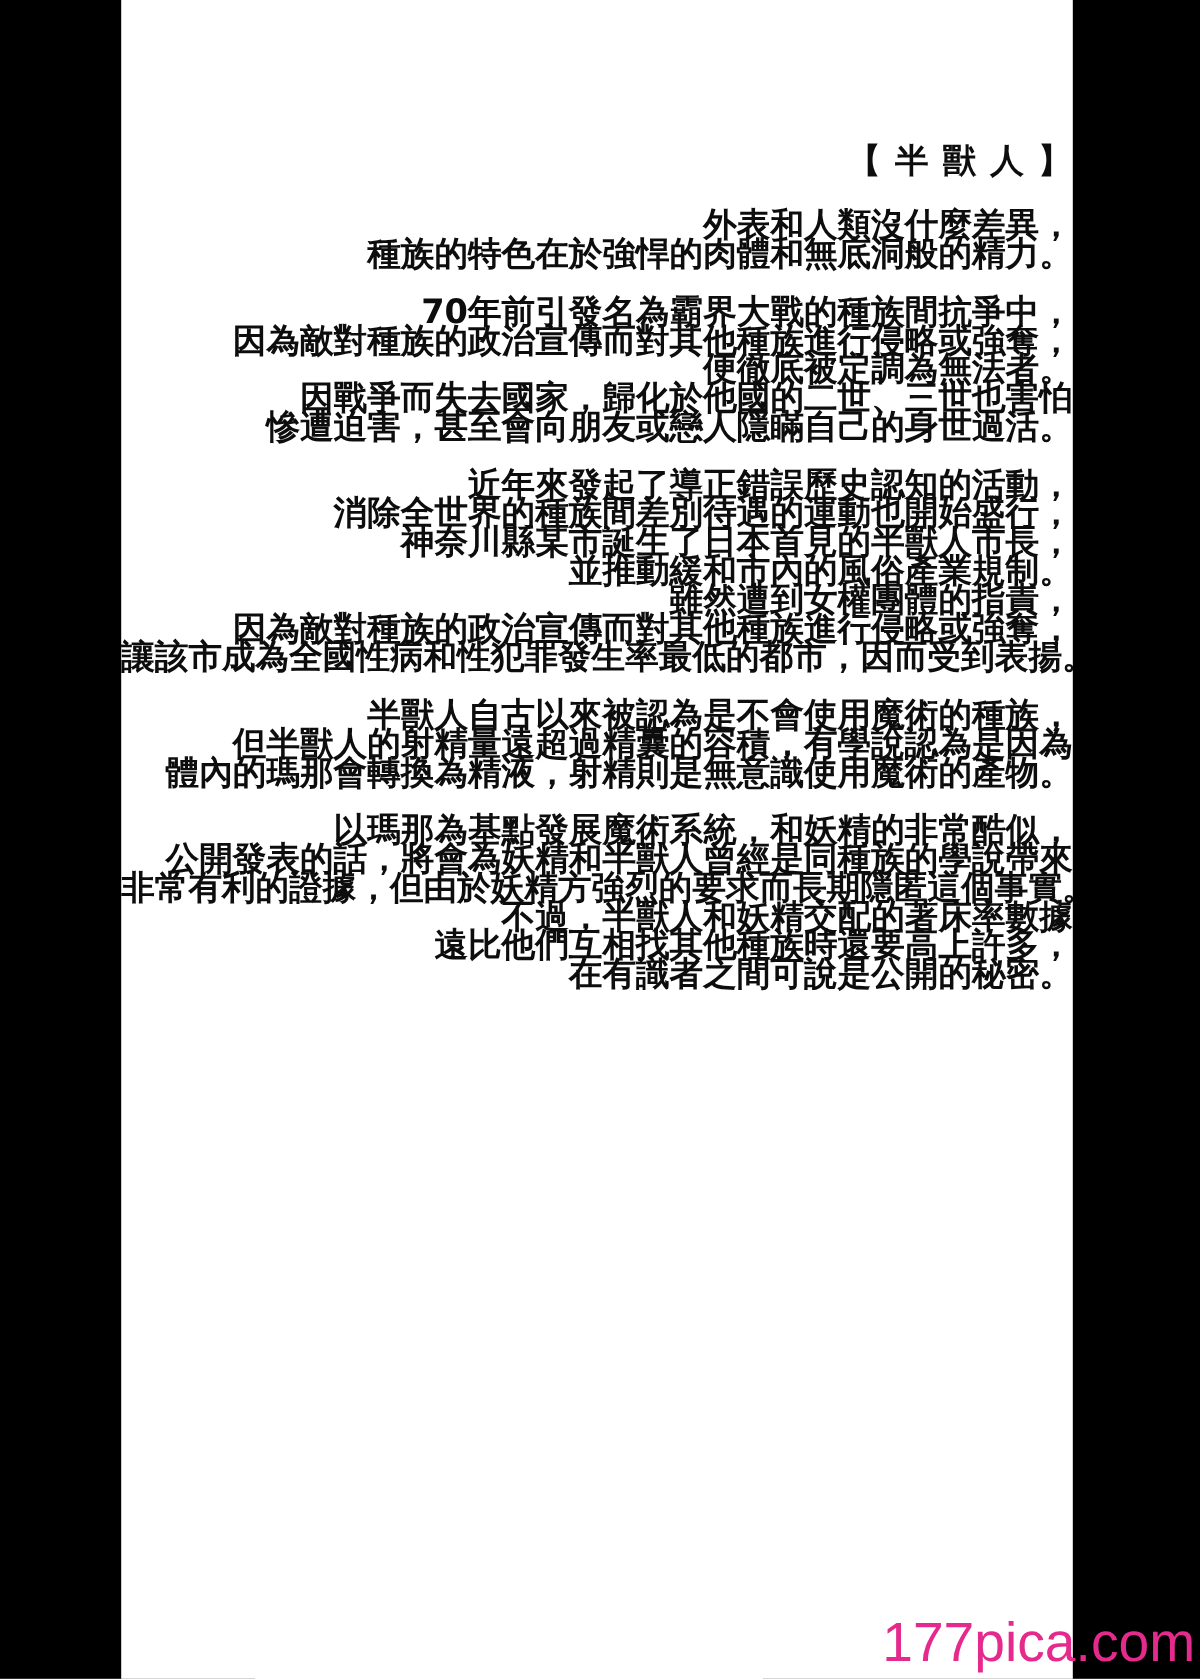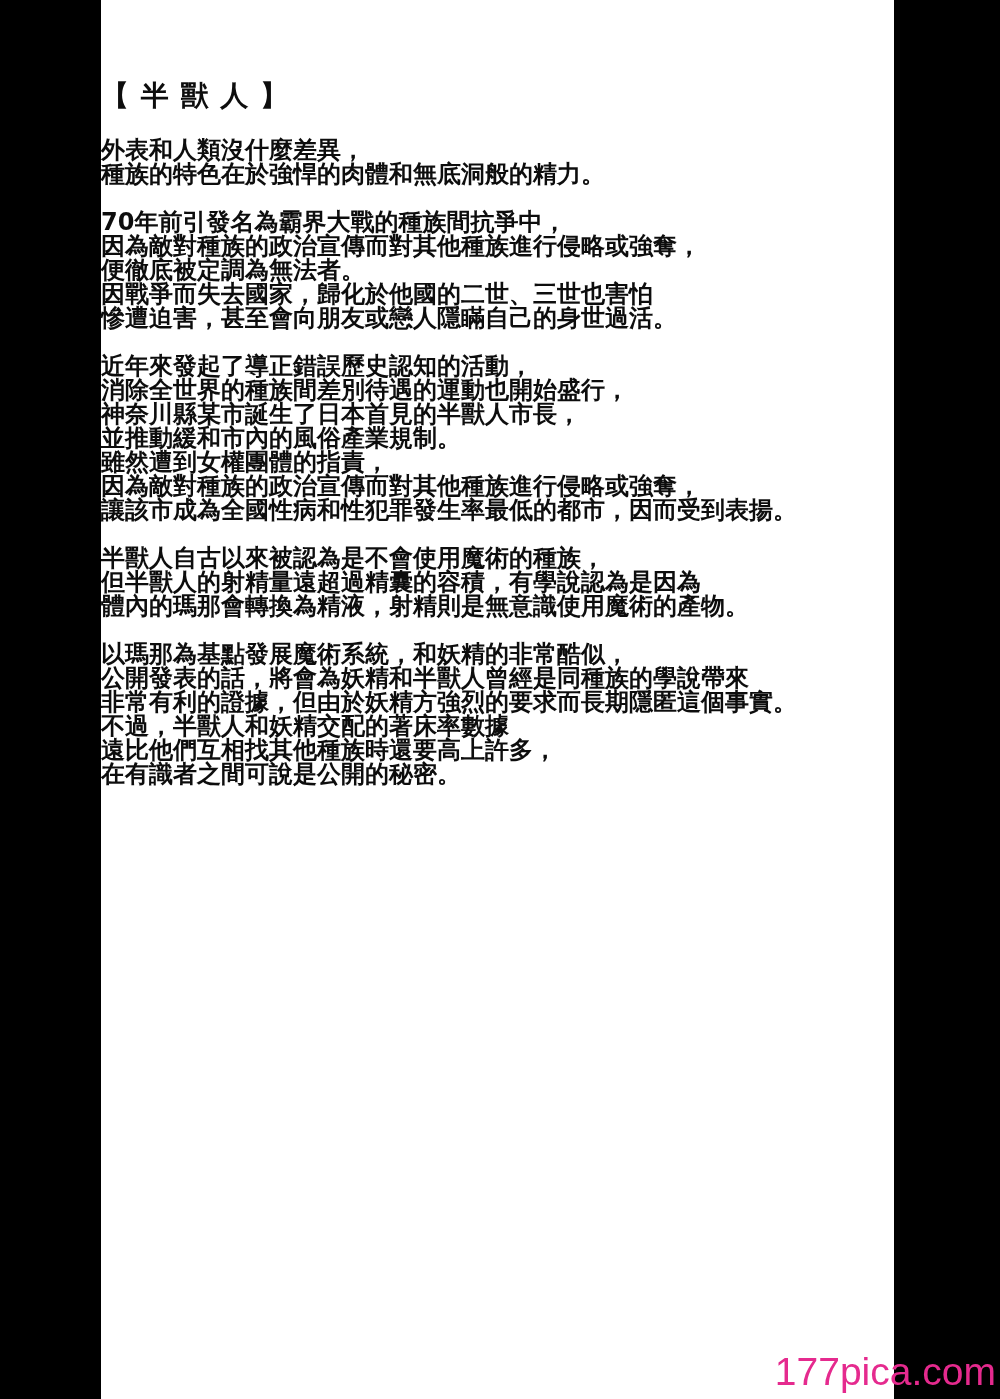--- a/index.html
+++ b/index.html
@@ -10,42 +10,42 @@
     overflow:hidden;
     font-family:"DejaVu Sans", sans-serif;
   }
   .page {
     position:absolute;
     left:101px; top:0;
     width:793px; height:1399px;
     background:#ffffff;
   }
   .content {
-    text-align:left;
+    text-align:right;
     color:#0d0d0d;
-    padding-top:77px;
+    padding-top:115px;
   }
   .title {
     font-size:28px;
     font-weight:600;
     line-height:37px;
     letter-spacing:1px;
   }
   .para {
     margin:24px 0 0 0;
-    font-size:24px;
+    font-size:28px;
     font-weight:600;
     line-height:24px;
   }
   .line { white-space:nowrap; }
   .watermark {
     position:absolute;
     right:4px; bottom:8px;
     font-family:"Liberation Sans", sans-serif;
-    font-size:39px;
+    font-size:46px;
     line-height:1;
     z-index:2;
   }
 </style>
 </head>
 <body>
 
 <div class="page">
   <div class="content">
 

